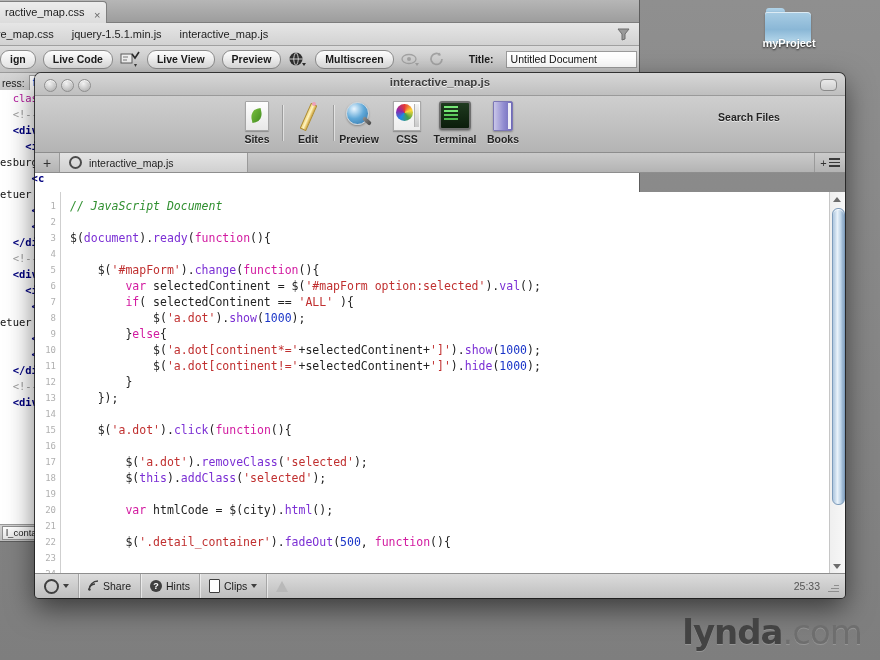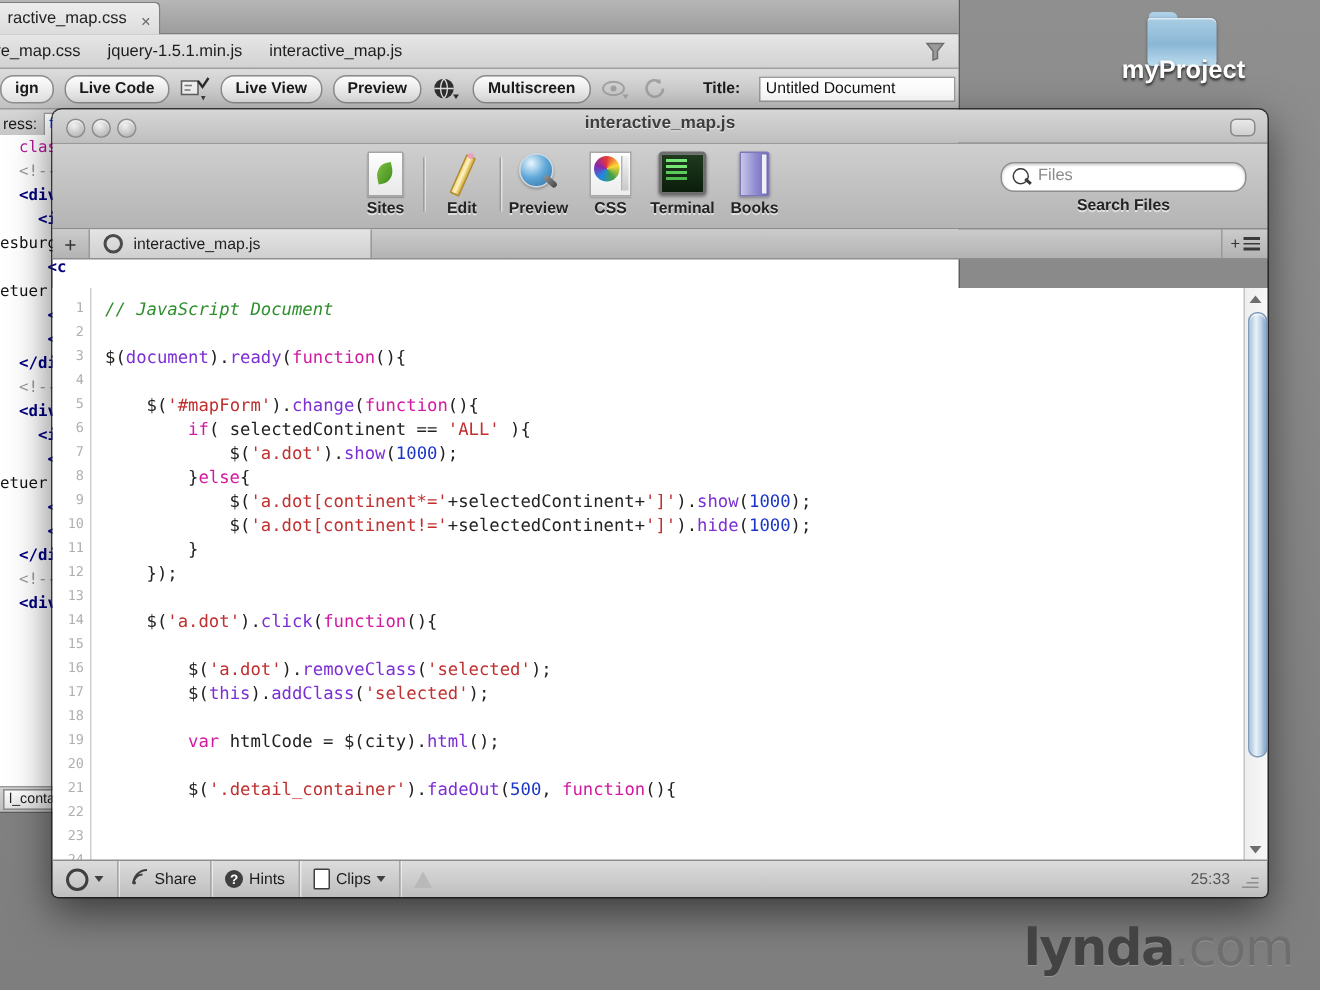--- a/index.html
+++ b/index.html
@@ -12,21 +12,21 @@
   
   #desktop{position:absolute;inset:0;
     background:linear-gradient(180deg,#8f8f8f 0%,#878787 45%,#7e7e7e 100%);}
   .folder-icon{position:absolute;left:765px;top:8px;width:48px;height:38px;}
   .folder-back{position:absolute;left:0;top:4px;width:46px;height:32px;border-radius:2px 4px 3px 3px;
     background:linear-gradient(180deg,#a9cde4 0%,#8ab7d6 55%,#bcdcee 100%);
     box-shadow:inset 0 1px 0 rgba(255,255,255,.6),0 1px 2px rgba(0,0,0,.35);}
   .folder-tab{position:absolute;left:1px;top:0px;width:19px;height:7px;border-radius:3px 4px 0 0;
     background:linear-gradient(180deg,#b2d4e9,#93bdda);}
   .folder-label{position:absolute;left:735px;top:37px;width:108px;text-align:center;
-    font-size:17px;color:#ffffff;text-shadow:0 1px 2px rgba(0,0,0,.85);font-weight:bold;}
+    font-size:11px;color:#ffffff;text-shadow:0 1px 2px rgba(0,0,0,.85);font-weight:bold;}
   .lynda{position:absolute;right:18px;bottom:8px;font-size:34px;letter-spacing:-1px;color:#4b4b4b;
      text-shadow:0 1px 0 rgba(255,255,255,.18);font-family:"DejaVu Sans",sans-serif;}
   .lynda b{font-weight:bold;color:#434343;}
   .lynda span{color:#6e6e6e;font-weight:normal;}
 
   
   #dw{position:absolute;left:0;top:0;width:639px;height:541px;background:#d8d8d8;
       border-right:1px solid #5d5d5d;border-bottom:1px solid #5d5d5d;overflow:hidden;}
   #dw-tabbar{height:22px;background:linear-gradient(180deg,#b6b6b6,#9d9d9d);
      border-bottom:1px solid #7d7d7d;position:relative;}
@@ -315,24 +315,20 @@
           <div class="lb">Terminal</div>
         </div>
         <div class="tbi">
           <div class="gl">
               <span class="ic-books"></span>
             </div>
           <div class="lb">Books</div>
         </div>
       </div>
       <div id="tb-search">
-        <div class="searchfield">
-          <span class="mag"></span>
-          <span class="ph">Files</span>
-        </div>
         <div class="cap">Search Files</div>
       </div>
     </div>
 
     <div id="coda-tabbar">
       <div class="tb-plus">+</div>
       <div class="codatab">
         <span class="dot-o"></span>
         <span>interactive_map.js</span>
       </div>
@@ -372,20 +368,21 @@
           <div>22</div>
           <div>23</div>
           <div>24</div>
         </div>
       <div id="codewrap">
           <div class="cl"><span class="t-com">// JavaScript Document</span></div>
           <div class="cl">&nbsp;</div>
           <div class="cl">$(<span class="t-fn">document</span>).<span class="t-fn">ready</span>(<span class="t-kw">function</span>(){</div>
           <div class="cl">&nbsp;</div>
           <div class="cl">    $(<span class="t-str">'#mapForm'</span>).<span class="t-fn">change</span>(<span class="t-kw">function</span>(){</div>
+          <div class="cl">        <span class="t-kw">var</span> selectedContinent = $(<span class="t-str">'#mapForm option:selected'</span>).<span class="t-fn">val</span>();</div>
           <div class="cl">        <span class="t-kw">if</span>( selectedContinent == <span class="t-str">'ALL'</span> ){</div>
           <div class="cl">            $(<span class="t-str">'a.dot'</span>).<span class="t-fn">show</span>(<span class="t-num">1000</span>);</div>
           <div class="cl">        }<span class="t-kw">else</span>{</div>
           <div class="cl">            $(<span class="t-str">'a.dot[continent*='</span>+selectedContinent+<span class="t-str">']'</span>).<span class="t-fn">show</span>(<span class="t-num">1000</span>);</div>
           <div class="cl">            $(<span class="t-str">'a.dot[continent!='</span>+selectedContinent+<span class="t-str">']'</span>).<span class="t-fn">hide</span>(<span class="t-num">1000</span>);</div>
           <div class="cl">        }</div>
           <div class="cl">    });</div>
           <div class="cl">&nbsp;</div>
           <div class="cl">    $(<span class="t-str">'a.dot'</span>).<span class="t-fn">click</span>(<span class="t-kw">function</span>(){</div>
           <div class="cl">&nbsp;</div>

